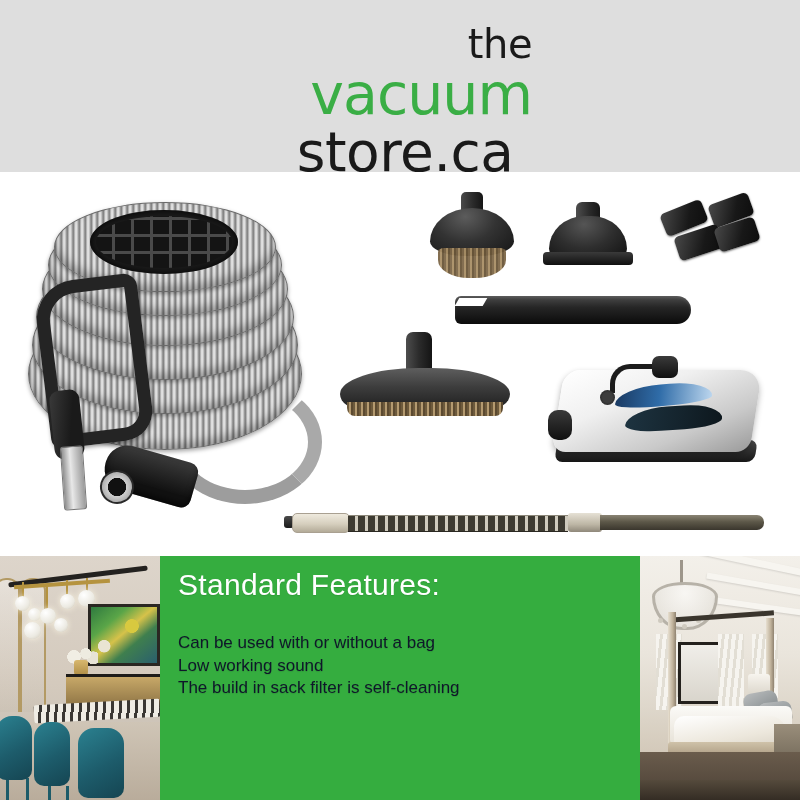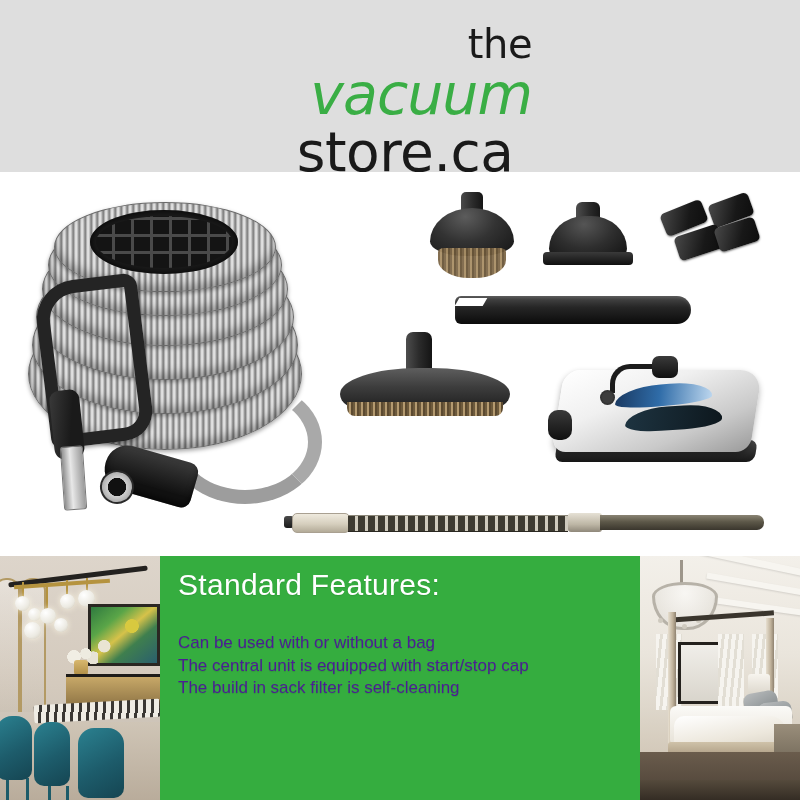--- a/index.html
+++ b/index.html
@@ -44,21 +44,20 @@
   }
   .logo-vacuum {
     display: block;
     font-family: "DejaVu Sans", sans-serif;
     font-size: 57px;
     font-weight: 400;
     color: #3aae45;
     letter-spacing: -1px;
     margin-left: 92px;
     margin-bottom: 2px;
-    font-style: italic;
   }
   .logo-store {
     display: block;
     font-family: "DejaVu Sans", sans-serif;
     font-size: 55px;
     font-weight: 400;
     color: #1a1a1a;
     letter-spacing: -0.5px;
     margin-left: 60px;
     text-align: center;
@@ -573,21 +572,21 @@
   }
   .features-list {
     position: absolute;
     left: 18px; top: 76px;
     margin: 0; padding: 0;
     list-style: none;
   }
   .features-list li {
     font-size: 17px;
     font-weight: 400;
-    color: #4c1d95;
+    color: #0f172a;
     line-height: 22.5px;
     white-space: nowrap;
     text-shadow: 0 1px 1px rgba(0,0,0,.10);
   }
 </style>
 </head>
 <body>
 
 <div class="page">
 
@@ -703,21 +702,21 @@
       <div class="dr-leg" style="left:66px; top:230px;"></div>
       <div class="dr-chair dr-chair1"></div>
       <div class="dr-chair dr-chair2"></div>
       <div class="dr-chair dr-chair3"></div>
     </div>
 
     <div class="features">
       <div class="features-title">Standard Features:</div>
       <ul class="features-list">
         <li>Can be used with or without a bag</li>
-        <li>The central unit is equipped with start/stop cap</li>
+        <li>Low working sound</li>
         <li>The build in sack filter is self-cleaning</li>
       </ul>
     </div>
 
     <div class="photo photo-right">
       <div class="br-ceiling"></div>
       <div class="br-beam br-beam1"></div>
       <div class="br-beam br-beam2"></div>
       <div class="br-beam br-beam3"></div>
       <div class="br-chandelier-rod"></div>

